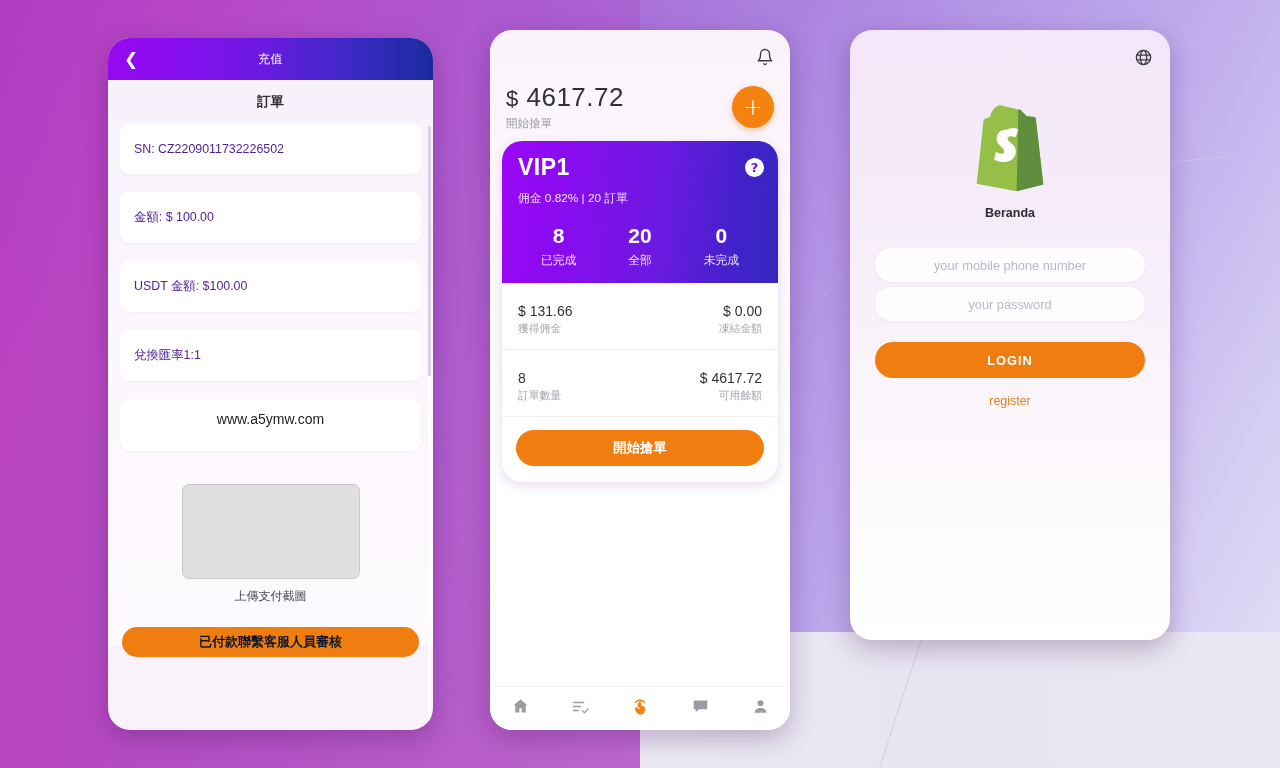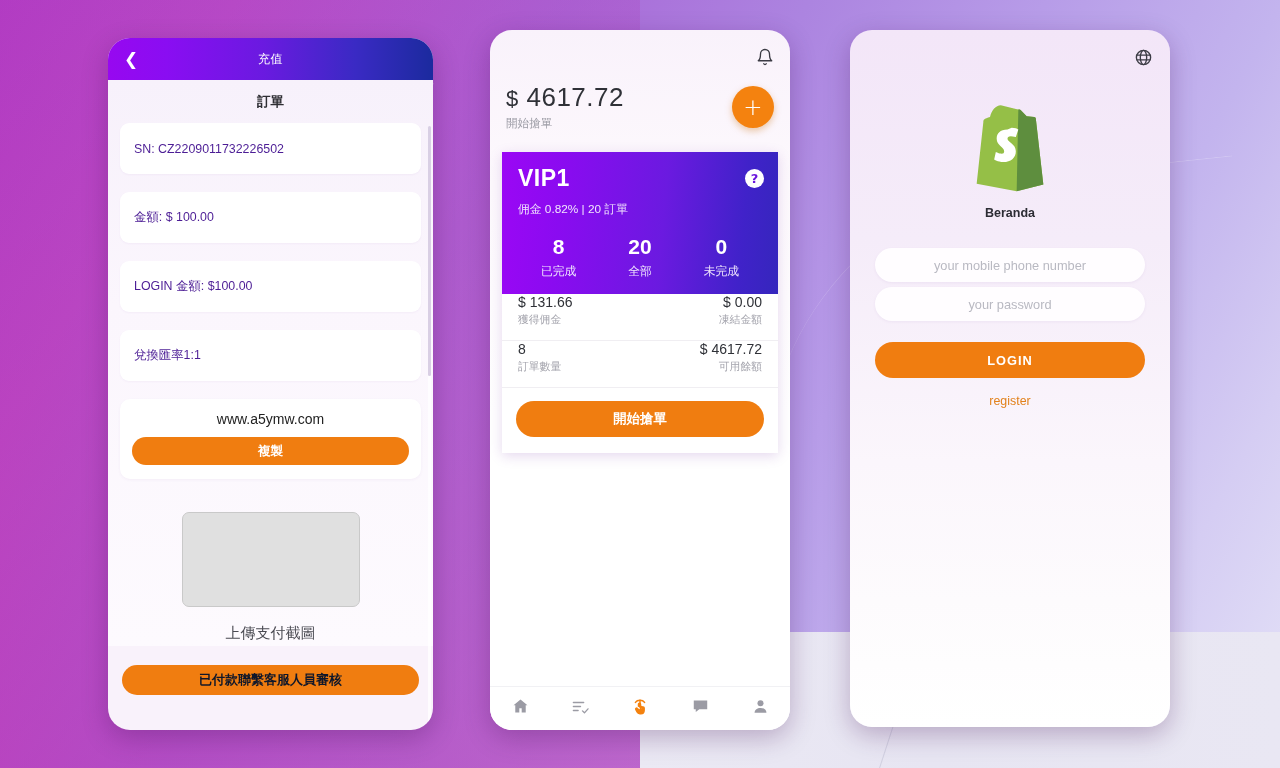--- a/index.html
+++ b/index.html
@@ -97,21 +97,21 @@
     height: 28px; width: 100%; font-size: 12.6px; font-weight: 700;
     display: flex; align-items: center; justify-content: center;
     cursor: pointer; font-family: inherit;
   }
   .p1-upload-wrap { padding-top: 33px; }
   .p1-upload-box {
     width: 178px; height: 95px; margin: 0 auto;
     background: #e0e0e0; border: 1px solid #c9c9c9; border-radius: 7px;
   }
   .p1-upload-label {
-    text-align: center; font-size: 15px; color: #4a4a52; padding-top: 17px;
+    text-align: center; font-size: 12px; color: #4a4a52; padding-top: 9px;
   }
   .p1-submit-wrap { padding: 22px 2px 0; }
   .p1-submit {
     background: #f07d10; color: #0f172a; border: none; border-radius: 20px;
     height: 30px; width: 100%; font-size: 13px; font-weight: 700;
     display: flex; align-items: center; justify-content: center; cursor: pointer;
     font-family: inherit;
   }
   .p1-scrollbar {
     position: absolute; right: 2px; top: 46px; width: 3px; height: 640px;
@@ -138,21 +138,21 @@
   .fab {
     position: absolute; right: 16px; top: 56px;
     width: 42px; height: 42px; border-radius: 50%;
     background: #f4820f; color: #fff;
     display: flex; align-items: center; justify-content: center;
     font-size: 23px; font-weight: 300; line-height: 1;
     box-shadow: 0 3px 7px rgba(200,110,10,0.35); cursor: pointer; border: none;
     font-family: "DejaVu Sans", sans-serif;
   }
   .p2-card {
-    margin: 12px 12px; border-radius: 0; overflow: hidden;
+    margin: 1px 12px; border-radius: 20px; overflow: hidden;
     box-shadow: 0 3px 12px rgba(110,40,160,0.18);
     background: #fff;
   }
   .vip {
     background: linear-gradient(95deg, #9b07f5 0%, #8a0bf0 22%, #6b1ae0 58%, #4022c9 86%, #3526bd 100%);
     padding: 13px 16px 14px; position: relative; color: #fff;
   }
   .vip-title { font-size: 23px; font-weight: 700; letter-spacing: .5px; }
   .vip-help {
     position: absolute; right: 14px; top: 17px;
@@ -161,41 +161,41 @@
     display: flex; align-items: center; justify-content: center; cursor: pointer;
     font-family: "DejaVu Sans", sans-serif;
   }
   .vip-sub { font-size: 11.8px; margin-top: 10px; color: #f1e4fd; }
   .vip-stats { display: flex; margin-top: 17px; }
   .vip-stat { flex: 1; text-align: center; }
   .vip-stat .num { font-size: 21px; font-weight: 700; }
   .vip-stat .lab { font-size: 11.8px; margin-top: 5px; color: #f0e6fd; }
   .stat-row {
     display: flex; justify-content: space-between; align-items: flex-start;
-    padding: 0 16px 13px; border-bottom: 1px solid #f0eef2;
+    padding: 20px 16px 13px; border-bottom: 1px solid #f0eef2;
   }
   .stat-cell .v { font-size: 14px; color: #2f3137; }
   .stat-cell .l { font-size: 10.8px; color: #a3a3ac; margin-top: 3px; }
   .stat-cell.right { text-align: right; }
   .p2-cta-wrap { padding: 13px 14px 16px; }
   .p2-cta {
     width: 100%; height: 36px; border-radius: 20px; border: none;
     background: #f07d10; color: #fff; font-size: 13.4px; font-weight: 700;
     display: flex; align-items: center; justify-content: center; cursor: pointer;
     font-family: Liberation Mono, monospace;
   }
   .p2-nav {
     position: absolute; left: 0; bottom: 0; width: 100%; height: 44px;
     background: #fff; display: flex; align-items: center;
     border-top: 1px solid #f1f1f4;
   }
   .navitem { flex: 1; display: flex; align-items: center; justify-content: center; cursor: pointer; }
 
   
-  #phone3 { left: 850px; top: 30px; width: 320px; height: 697px;
+  #phone3 { left: 850px; top: 30px; width: 320px; height: 610px;
     background: linear-gradient(180deg, #f3e6f8 0%, #f5ecf9 30%, #fbf6fc 62%, #fdfbfd 82%, #ffffff 100%); }
   .p3-globe { position: absolute; right: 17px; top: 18px; width: 19px; height: 19px; cursor: pointer; }
   .p3-logo-wrap { padding-top: 62px; text-align: center; }
   .p3-brand { font-size: 12.5px; font-weight: 700; color: #2c2c34; margin-top: 10px; }
   .p3-form { padding: 28px 25px 0; }
   .p3-input {
     width: 100%; height: 34px; border-radius: 18px; border: none;
     background: #fffdff; padding: 0 18px; font-size: 12.8px;
     text-align: center; color: #3a3a42; margin-bottom: 5px;
     box-shadow: 0 1px 3px rgba(130,90,160,0.08); outline: none;
@@ -232,30 +232,29 @@
     <div class="p1-body">
       <div class="p1-subtitle">訂單</div>
 
       <div class="p1-field">
         <span>SN: CZ2209011732226502</span>
       </div>
       <div class="p1-field">
         <span>金額: $ 100.00</span>
       </div>
       <div class="p1-field">
-        <span>LOGIN 金額: $100.00</span>
+        <span>USDT 金額: $100.00</span>
       </div>
       <div class="p1-field">
         <span>兌換匯率1:1</span>
       </div>
 
 
       <div class="p1-addrcard">
         <div class="p1-addr">www.a5ymw.com</div>
-        <button class="btn-orange">複製</button>
       </div>
 
       <div class="p1-upload-wrap">
         <div class="p1-upload-box"></div>
         <div class="p1-upload-label">上傳支付截圖</div>
       </div>
 
       <div class="p1-submit-wrap">
         <button class="p1-submit">已付款聯繫客服人員審核</button>
       </div>

